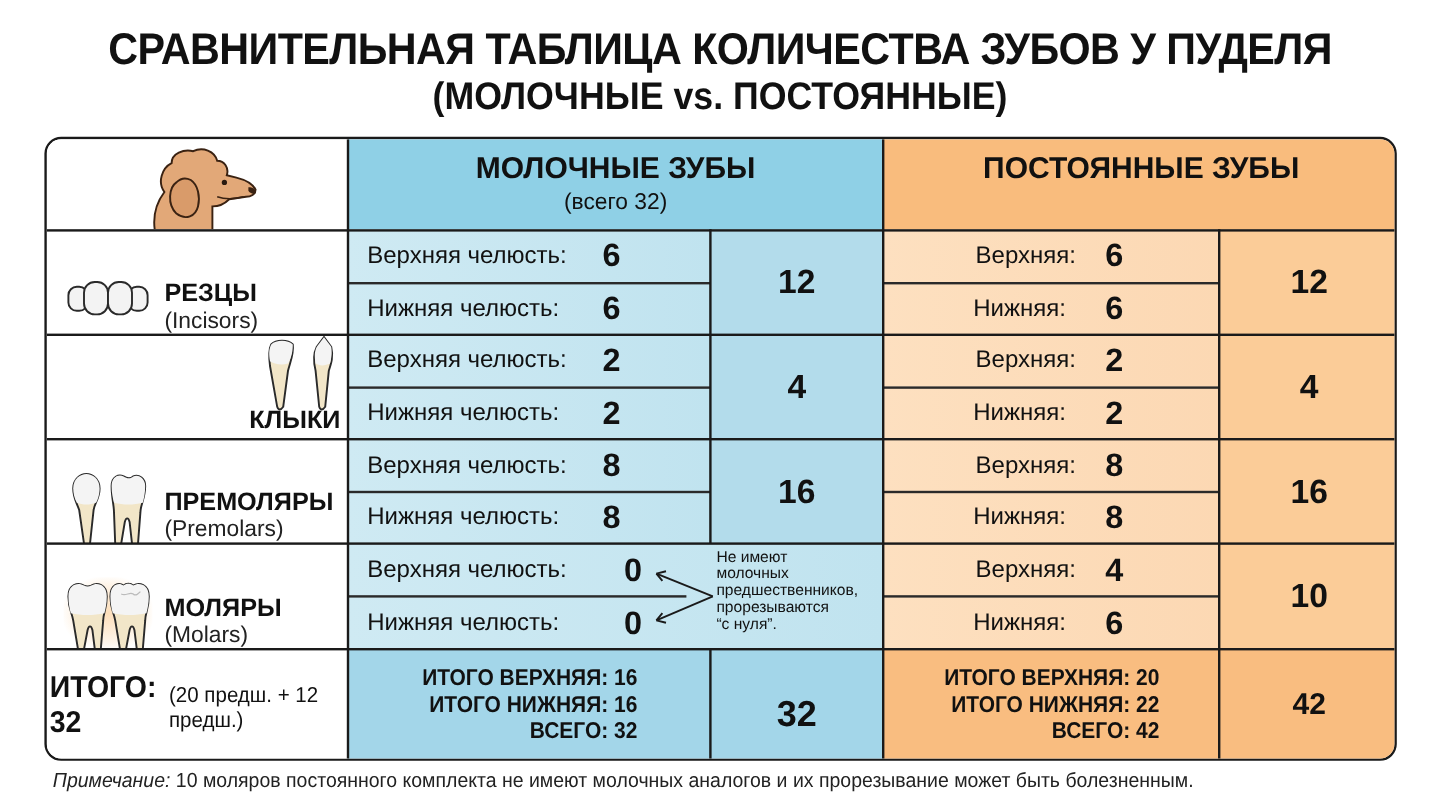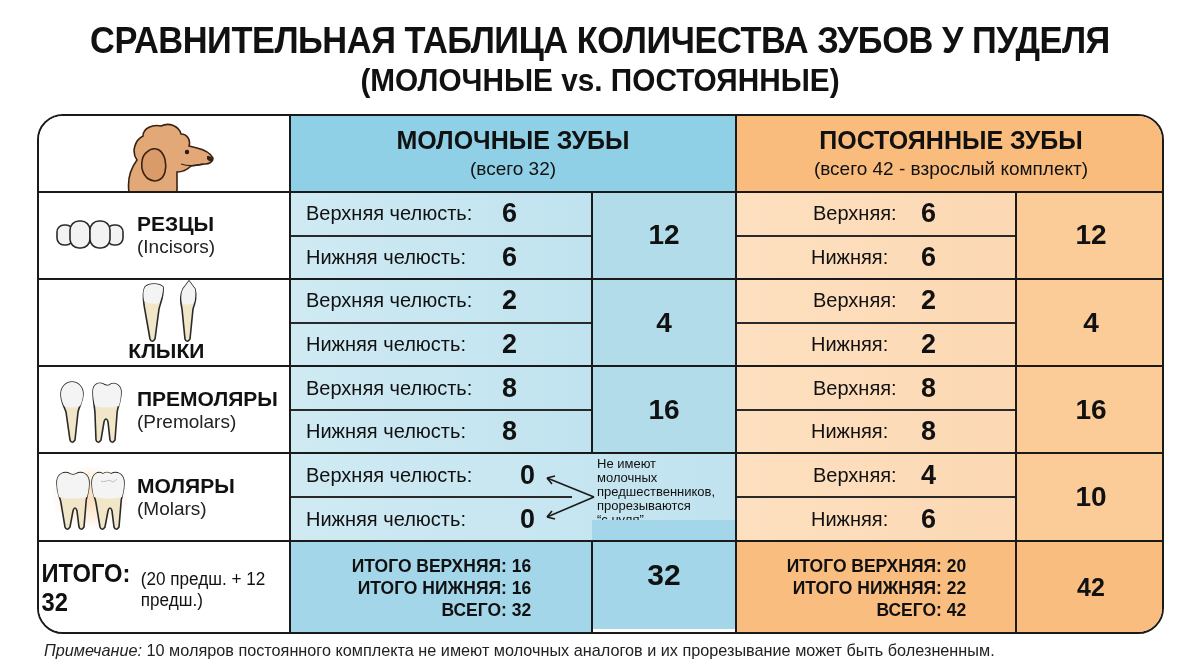--- a/index.html
+++ b/index.html
@@ -4,41 +4,41 @@
 <style>
   * { box-sizing: border-box; margin: 0; padding: 0; }
   html, body { width: 1200px; height: 669px; background: #ffffff; overflow: hidden; }
   body { font-family: "Liberation Sans", "DejaVu Sans", sans-serif; color: #111; position: relative; }
 
   .title { position: absolute; left: 0; width: 1200px; text-align: center; font-weight: bold; color: #111; }
   .title-1 { top: 20px; font-size: 37px; letter-spacing: -0.5px; transform: scaleX(0.93); }
   .title-2 { top: 62px; font-size: 32px; transform: scaleX(0.93); }
 
   .table { position: absolute; left: 37px; top: 114px; width: 1127px; height: 520px;
-           border: 2.5px solid #1a1a1a; border-radius: 26px; overflow: hidden; background: #fff; }
+           border: 2.5px solid #1a1a1a; border-radius: 14px; overflow: hidden; background: #fff; }
 
   .cell { position: absolute; }
   .line-h { position: absolute; height: 2px; background: #1a1a1a; }
   .line-v { position: absolute; width: 2px; background: #1a1a1a; }
   .line-thin { height: 1.5px; background: #2a2a2a; }
 
   
   .bg-blue-h { background: #8fd0e6; }
   .bg-blue-l { background: linear-gradient(90deg, #cfeaf3, #c0e3ef); }
   .bg-blue-t { background: #b3dceb; }
   .bg-blue-tot { background: #a3d6e9; }
   .bg-or-h { background: #f9bc7d; }
   .bg-or-l { background: linear-gradient(90deg, #fde0c0, #fcd8b3); }
   .bg-or-t { background: #fbcc98; }
   .bg-or-tot { background: #f9bd80; }
 
   .hdr-title { position: absolute; left: 0; right: 0; top: 10px; text-align: center; font-weight: bold; font-size: 25px; }
   .hdr-sub { position: absolute; left: 0; right: 0; top: 42px; text-align: center; font-size: 19px; }
 
-  .cat { display: flex; align-items: center; }
+  .cat { display: flex; align-items: flex-end; }
   .cat-icon { width: 74px; height: 60px; margin-left: 14px; position: relative; }
   .cat-text { margin-left: 10px; }
   .cat-name { font-weight: bold; font-size: 21px; line-height: 24px; }
   .cat-latin { font-size: 19px; line-height: 22px; color: #222; }
 
   .jaw { display: flex; align-items: center; font-size: 20px; }
   .jaw-label { }
   .jaw-val { font-weight: bold; font-size: 27px; }
   .tot-num { display: flex; align-items: center; justify-content: center; font-weight: bold; font-size: 28px; }
 
@@ -66,21 +66,20 @@
       <path d="M86 34 C90 34 93 36 92 39 C90 40 87 39 86 37 Z" fill="#3a2212"></path>
       <path d="M60 42 C66 44 74 44 82 42" fill="none" stroke="#3a2212" stroke-width="1.3"></path>
     </svg>
   </div>
   <div class="cell bg-blue-h" style="left:251px;top:0;width:446px;height:75px;">
     <div class="hdr-title">МОЛОЧНЫЕ ЗУБЫ</div>
     <div class="hdr-sub">(всего 32)</div>
   </div>
   <div class="cell bg-or-h" style="left:697px;top:0;width:430px;height:75px;">
     <div class="hdr-title">ПОСТОЯННЫЕ ЗУБЫ</div>
-    <div class="hdr-sub">(всего 42 - взрослый комплект)</div>
   </div>
 
   <div class="cell cat" style="left:0;top:75px;width:251px;height:88px;background:#fff;">
     <div class="cat-icon">
       <svg width="74" height="60" viewBox="0 0 74 60">
         <g stroke="#2a2a2a" stroke-width="1.6" fill="#f3f3f3">
           <rect x="4" y="20" width="16" height="20" rx="7"></rect>
           <rect x="54" y="20" width="16" height="20" rx="7"></rect>
           <rect x="17" y="16" width="20" height="27" rx="9"></rect>
           <rect x="37" y="16" width="20" height="27" rx="9"></rect>
@@ -237,21 +236,21 @@
     <div style="font-weight:bold;font-size:25px;transform:scaleX(0.95);">ИТОГО: 32</div>
     <div style="font-size:18px;margin-top:4px;transform:scaleX(0.95);">(20 предш. + 12 предш.)</div>
   </div>
   <div class="cell bg-blue-tot" style="left:251px;top:425px;width:302px;height:93px;display:flex;align-items:center;justify-content:center;">
     <div class="sum-lines">
       <div>ИТОГО ВЕРХНЯЯ: 16</div>
       <div>ИТОГО НИЖНЯЯ: 16</div>
       <div>ВСЕГО: 32</div>
     </div>
   </div>
-  <div class="cell bg-blue-tot tot-num" style="left:553px;top:404px;width:144px;height:109px;font-size:30px;">32</div>
+  <div class="cell bg-blue-tot tot-num" style="left:553px;top:425px;width:144px;height:109px;font-size:30px;">32</div>
   <div class="cell bg-or-tot" style="left:697px;top:425px;width:280px;height:93px;display:flex;align-items:center;justify-content:center;">
     <div class="sum-lines">
       <div>ИТОГО ВЕРХНЯЯ: 20</div>
       <div>ИТОГО НИЖНЯЯ: 22</div>
       <div>ВСЕГО: 42</div>
     </div>
   </div>
   <div class="cell bg-or-tot tot-num" style="left:977px;top:425px;width:150px;height:93px;font-size:25px;">42</div>
 
   <div class="line-h" style="left:0;top:75px;width:1127px;"></div>

